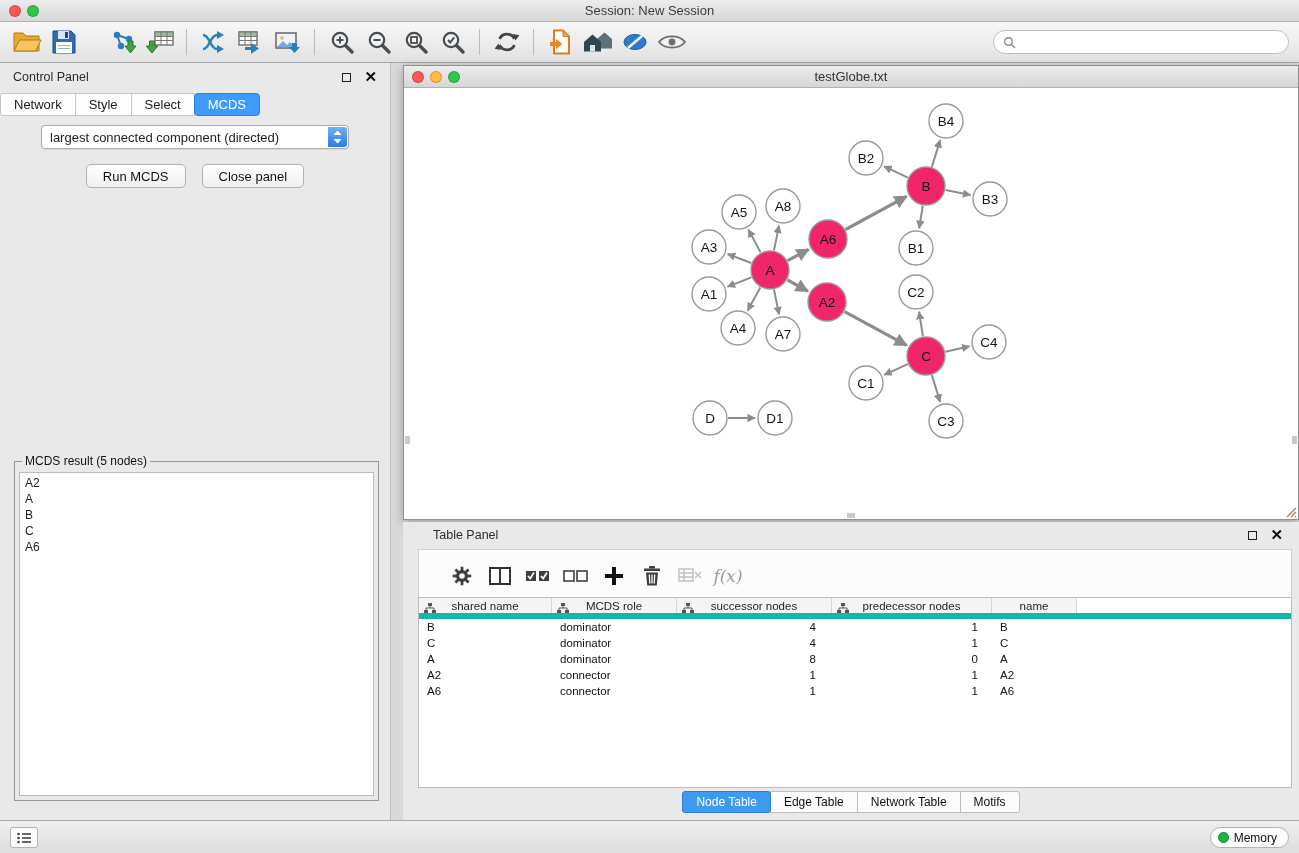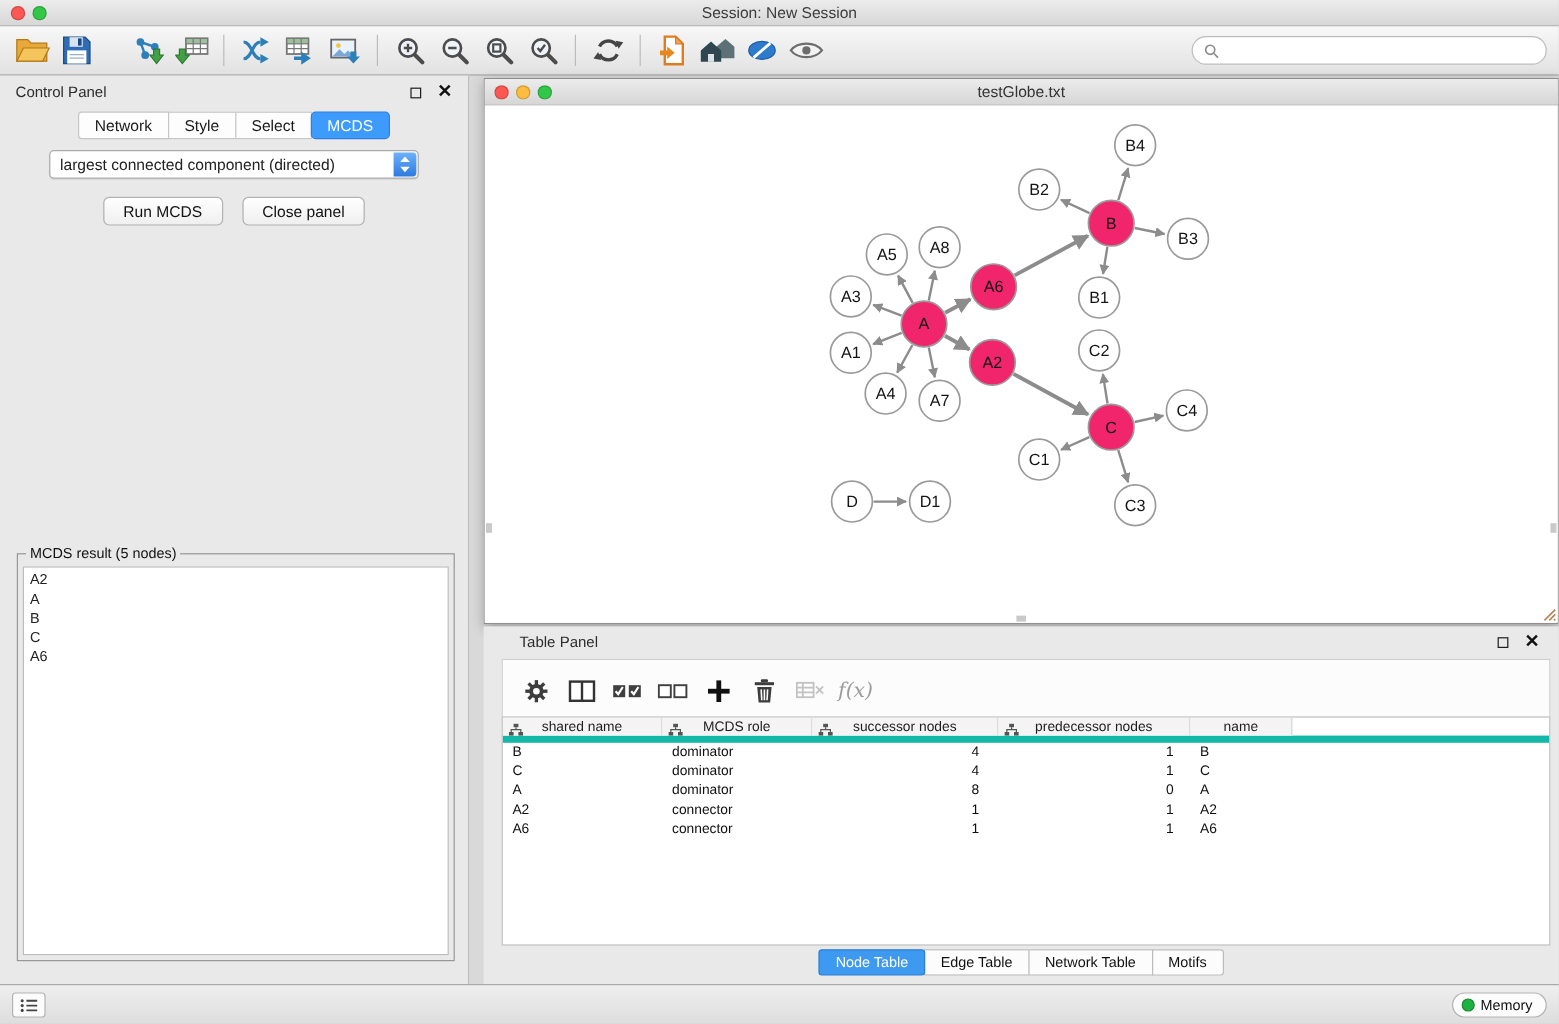--- a/index.html
+++ b/index.html
@@ -30,21 +30,21 @@
   .searchbox input { border:none; outline:none; flex:1; font-size:12px; background:transparent; font-family:"Liberation Sans",sans-serif; }
 
   
   .control-panel { position:absolute; left:0; top:63px; width:391px; height:757px; background:#e9e9e9; border-right:1px solid #bdbdbd; }
   .panel-header { height:28px; display:flex; align-items:center; padding:0 13px; }
   .panel-title { font-size:12.5px; color:#2c2c2c; flex:1; }
   .win-ctrls { display:flex; align-items:center; gap:13px; }
   .float-box { width:9px; height:9px; border:1.5px solid #1d1d1d; display:inline-block; }
   .close-x { font-size:15px; font-weight:bold; color:#111; line-height:10px; }
 
-  .cp-tabs { display:flex; justify-content:center; margin-top:2px; }
+  .cp-tabs { display:flex; margin-top:2px; }
   .cp-tab { background:#fdfdfd; border:1px solid #c6c6c6; padding:3px 13px; font-size:13px; margin-left:-1px; color:#1a1a1a; cursor:default; }
   .cp-tab:first-child { border-radius:3px 0 0 3px; margin-left:0; }
   .cp-tab:last-child { border-radius:0 3px 3px 0; }
   .cp-tab.active { background:#3d9bfd; border-color:#2e7fe0; color:#fff; border-radius:4px; position:relative; z-index:1; }
 
   .opt-label { text-align:center; margin-top:26px; font-size:13px; color:#111; }
   .dropdown { width:308px; height:24px; margin:9px auto 0; background:#fff; border:1px solid #aaa; border-radius:4px; position:relative; display:flex; align-items:center; padding-left:8px; font-size:13px; box-shadow:0 1px 1px rgba(0,0,0,.08); }
   .dropdown-stepper { position:absolute; right:1px; top:1px; bottom:1px; width:19px; background:linear-gradient(#6db1fb,#2e7be0); border-radius:0 3px 3px 0; display:flex; align-items:center; justify-content:center; }
   .cp-buttons { display:flex; justify-content:center; gap:16px; margin-top:15px; }
   .mac-btn { height:24px; padding:0 16px; background:linear-gradient(#ffffff,#efefef); border:1px solid #b2b2b2; border-radius:5px; font-size:13px; color:#111; font-family:"Liberation Sans",sans-serif; }
@@ -58,21 +58,21 @@
   .nw-titlebar { height:22px; background:linear-gradient(#ececec,#d6d6d6); border-bottom:1px solid #b2b2b2; position:relative; }
   .nw-lights { position:absolute; left:8px; top:5px; display:flex; gap:6px; }
   .nw-title { text-align:center; line-height:21px; font-size:13px; color:#333; }
   .nw-canvas { position:relative; width:894px; height:431px; background:#fff; overflow:hidden; }
   .mark { position:absolute; background:#c9c9c9; }
   .grip { position:absolute; right:1px; bottom:1px; }
 
   
   .table-panel { position:absolute; left:403px; top:522px; width:896px; height:298px; background:#e9e9e9; }
   .tp-header { height:26px; display:flex; align-items:center; padding:0 16px 0 18px;margin-left:12px; }
-  .tp-toolbar { position:absolute; left:15px; right:7px; top:27px; height:54px; background:#fcfcfc; border:1px solid #cfcfcf; display:flex; align-items:center; padding-left:9px; }
+  .tp-toolbar { position:absolute; left:15px; right:7px; top:27px; height:54px; background:#fcfcfc; border:1px solid #cfcfcf; display:flex; align-items:center; padding-left:24px; }
   .tp-tbtn { width:38px; height:38px; display:flex; align-items:center; justify-content:center; flex:0 0 auto; }
   .fx { font-family:"DejaVu Serif",serif; font-style:italic; color:#9c9c9c; font-size:17px; }
 
   .table-area { position:absolute; left:15px; right:7px; top:75px; bottom:32px; background:#fff; border:1px solid #bdbdbd; overflow:hidden; }
   .thead { display:flex; height:21px; border-bottom:6px solid #14b8a6; }
   .th { position:relative; display:flex; align-items:center; justify-content:center; font-size:11.5px; color:#1e1e1e; border-right:1px solid #d6d6d6; background:#f4f4f4; flex:0 0 auto; }
   .th .colicon { position:absolute; left:5px; top:5px; }
   .w0{width:133px}.w1{width:125px}.w2{width:155px}.w3{width:160px}.w4{width:85px}
   .trow { display:flex; height:16px; align-items:center; font-size:11.5px; color:#101010; }
   .tcell { padding-left:8px; flex:0 0 auto; white-space:nowrap; overflow:hidden; }

